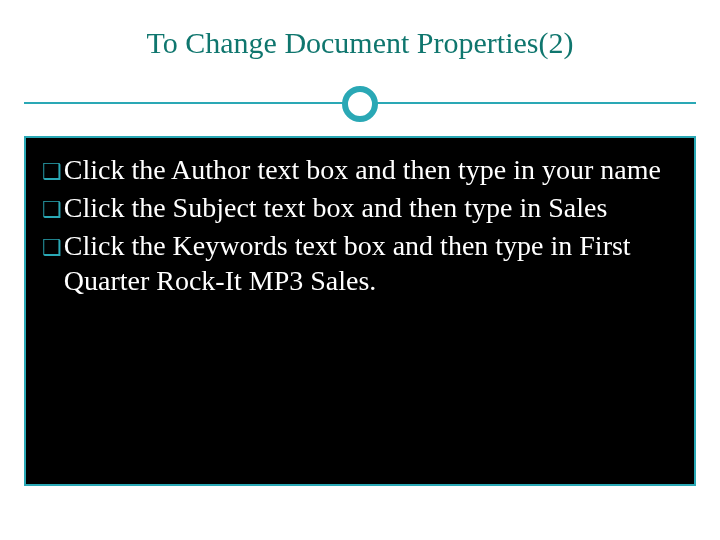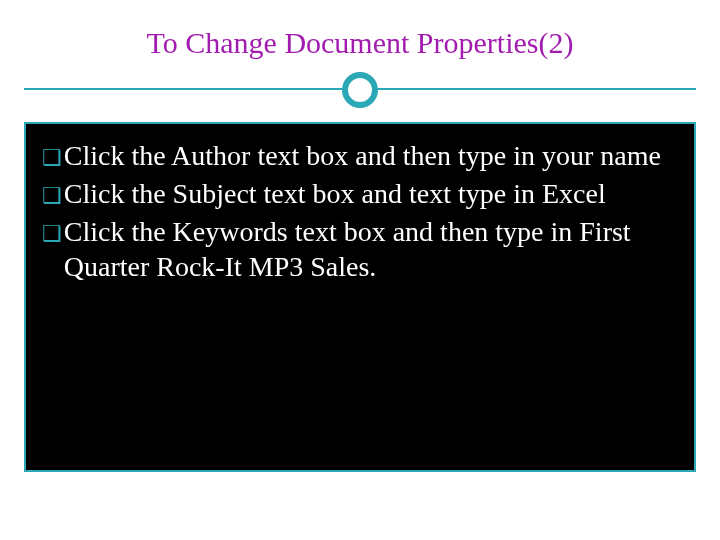--- a/index.html
+++ b/index.html
@@ -11,26 +11,26 @@
     overflow: hidden;
   }
   .slide {
     width: 720px;
     height: 540px;
     position: relative;
     padding: 20px 24px 24px 24px;
   }
   .title {
     text-align: center;
-    color: #a21caf;
+    color: #0f766e;
     font-size: 30px;
     font-family: Georgia, serif;
     font-weight: 400;
     margin-top: 6px;
-    margin-bottom: 6px;
+    margin-bottom: 20px;
   }
   .divider-wrap {
     position: relative;
     height: 48px;
     margin-bottom: 8px;
   }
   .divider-line {
     position: absolute;
     top: 22px;
     left: 0;
@@ -90,21 +90,21 @@
 
   <div class="content-box">
 
     <div class="bullet-item">
       <span class="bullet-icon">❑</span>
       <span class="bullet-text">Click the Author text box and then type in your name</span>
     </div>
 
     <div class="bullet-item">
       <span class="bullet-icon">❑</span>
-      <span class="bullet-text">Click the Subject text box and text type in Excel</span>
+      <span class="bullet-text">Click the Subject text box and then type in Sales</span>
     </div>
 
     <div class="bullet-item">
       <span class="bullet-icon">❑</span>
       <span class="bullet-text">Click the Keywords text box and then type in First Quarter Rock-It MP3 Sales.</span>
     </div>
 
   </div>
 
 </div>

